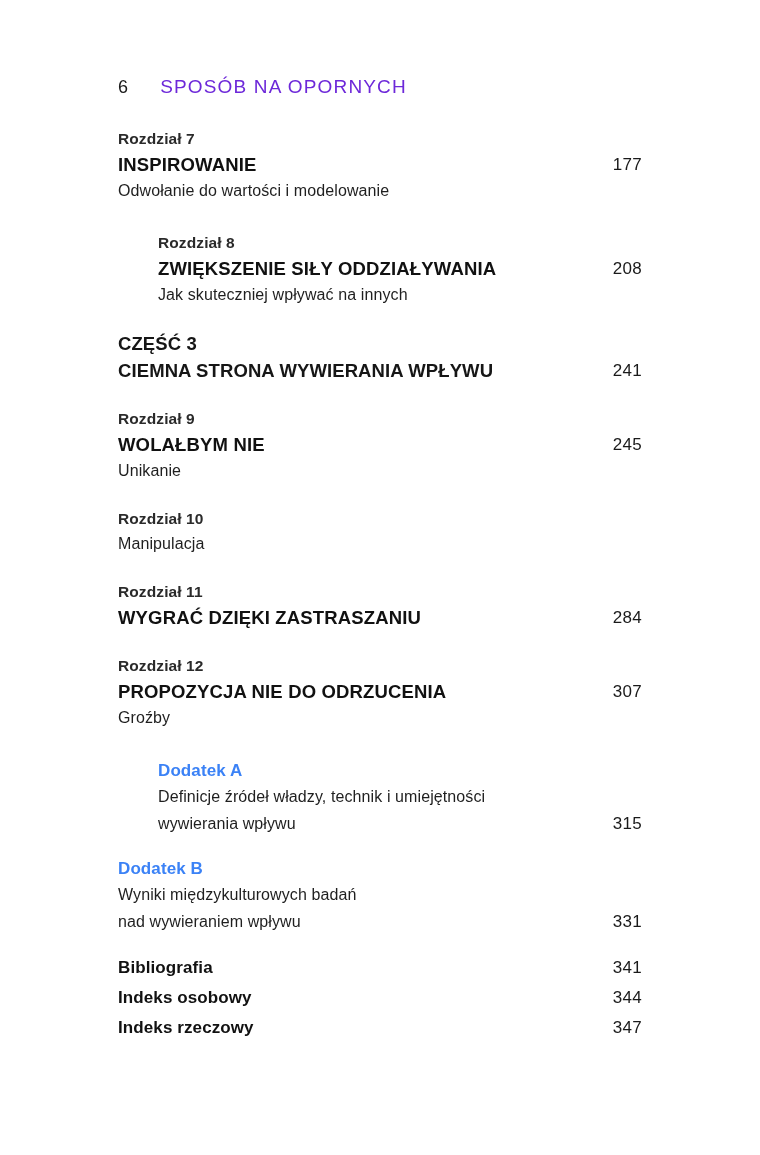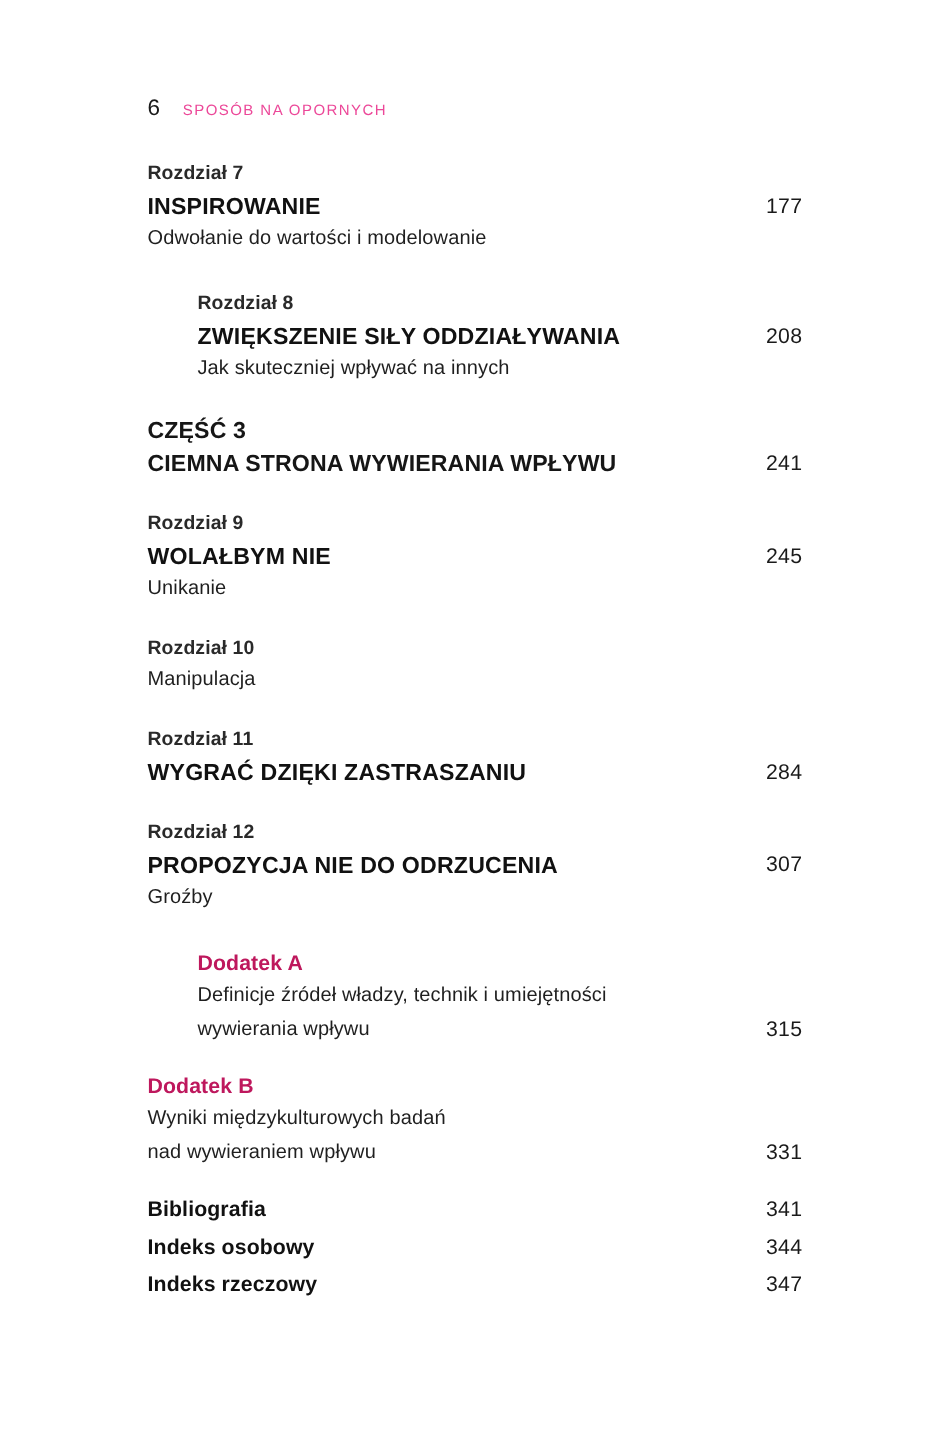--- a/index.html
+++ b/index.html
@@ -32,25 +32,25 @@
     align-items: baseline;
     white-space: nowrap;
   }
   .folio {
     font-size: 18px;
     font-weight: 400;
     color: #1a1a1a;
     letter-spacing: 0.2px;
   }
   .running-title {
-    font-size: 12px;
+    font-size: 19px;
     font-weight: 400;
     letter-spacing: 1.15px;
-    color: #ec4899;
-    margin-left: 18px;
+    color: #6d28d9;
+    margin-left: 32px;
   }
 
   
   .toc {
     position: absolute;
     left: 118px;
     top: 126px;
     width: 524px;
   }
 
@@ -147,21 +147,21 @@
     font-size: 16px;
     font-weight: 400;
     color: #1f1f1f;
     line-height: 26px;
     letter-spacing: 0.1px;
   }
 
   .appendix-head {
     font-size: 17px;
     font-weight: 700;
-    color: #be185d;
+    color: #3b82f6;
     line-height: 27px;
     letter-spacing: 0.1px;
   }
   .appendix-line {
     font-size: 16px;
     font-weight: 400;
     color: #1f1f1f;
     line-height: 26px;
     letter-spacing: 0.1px;
   }

